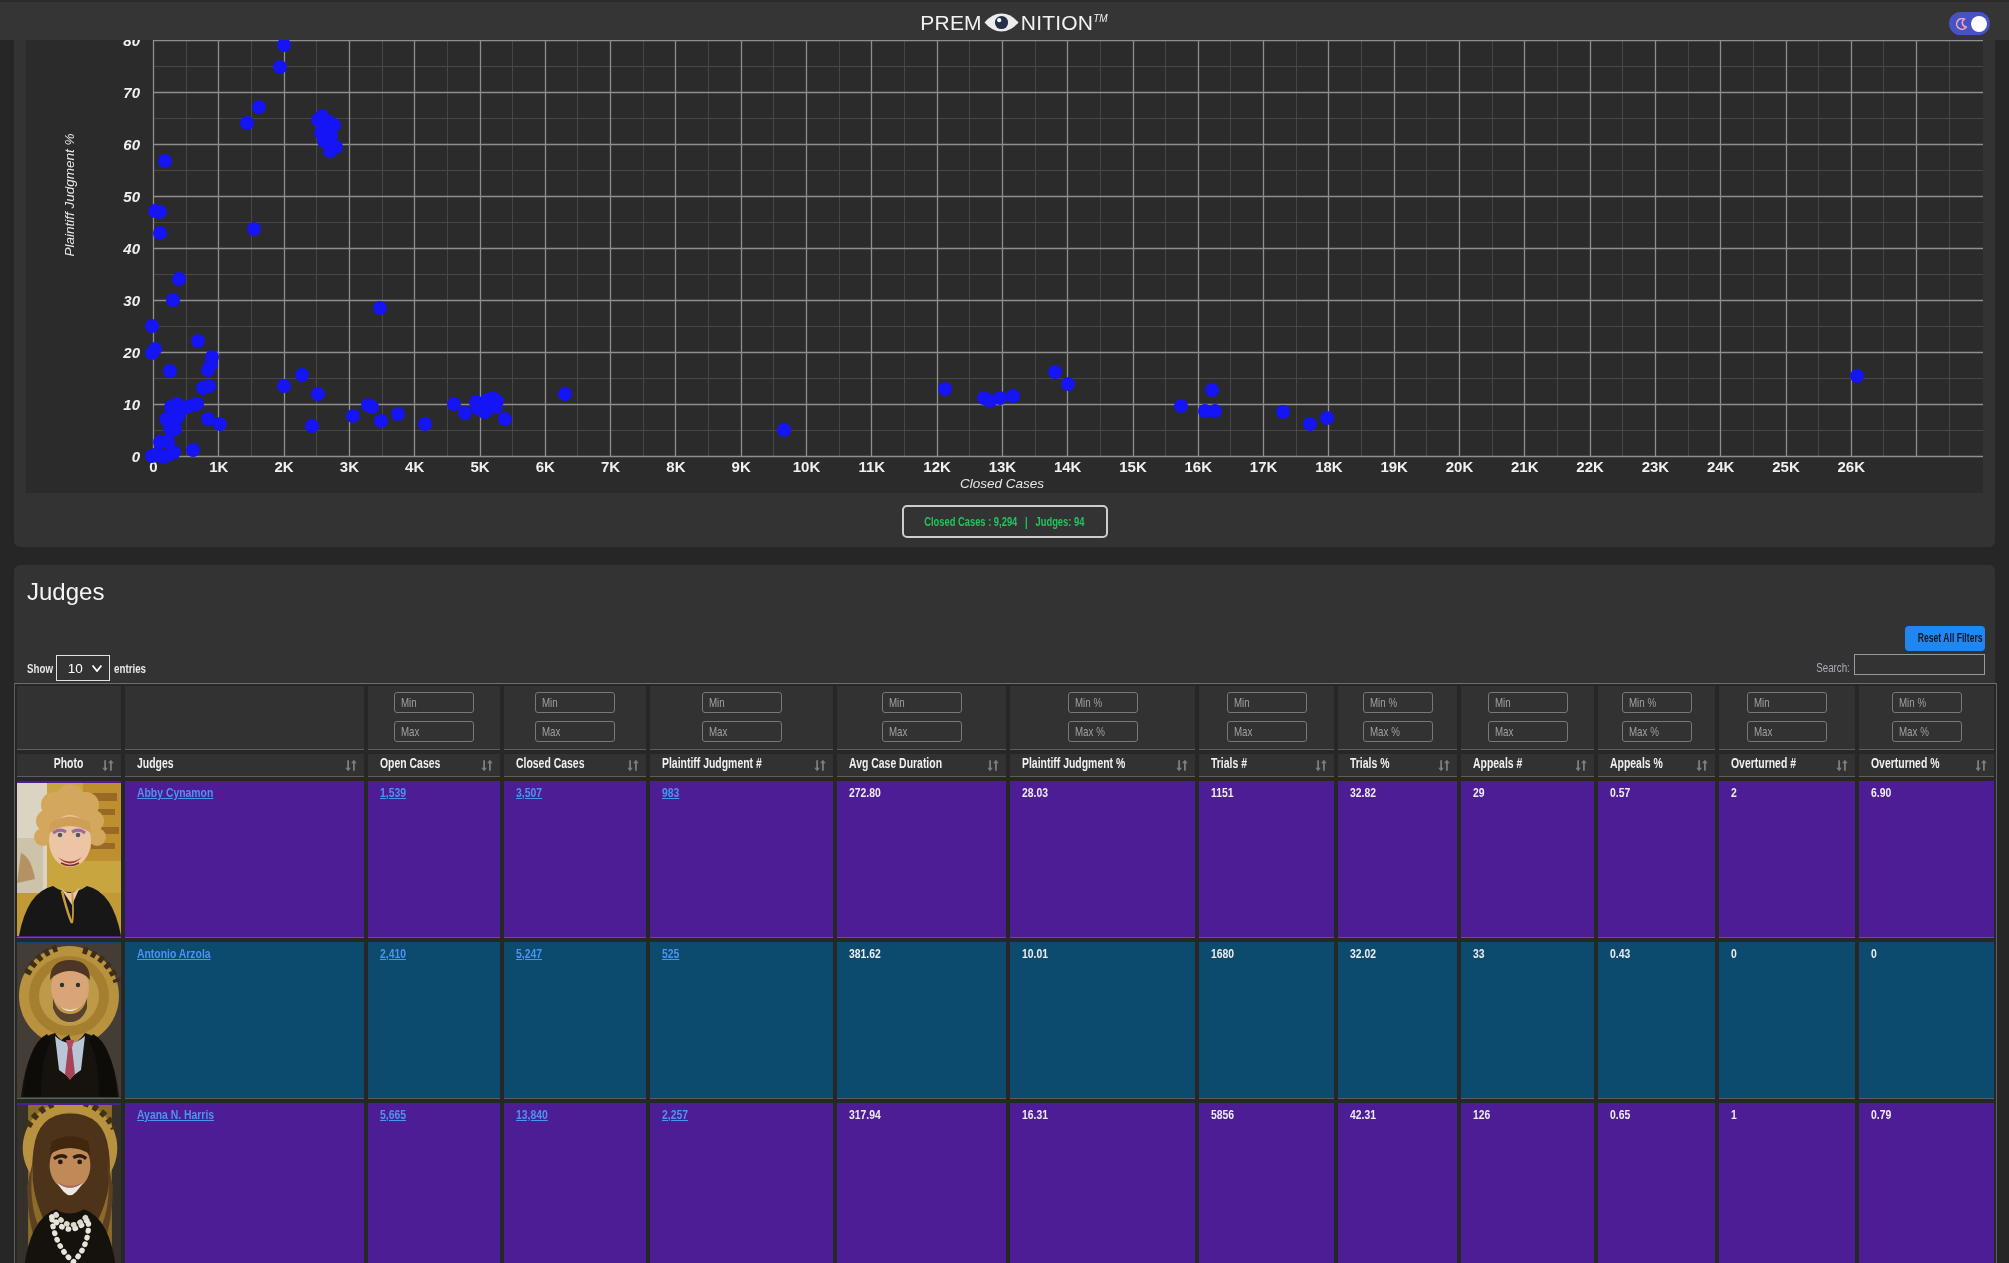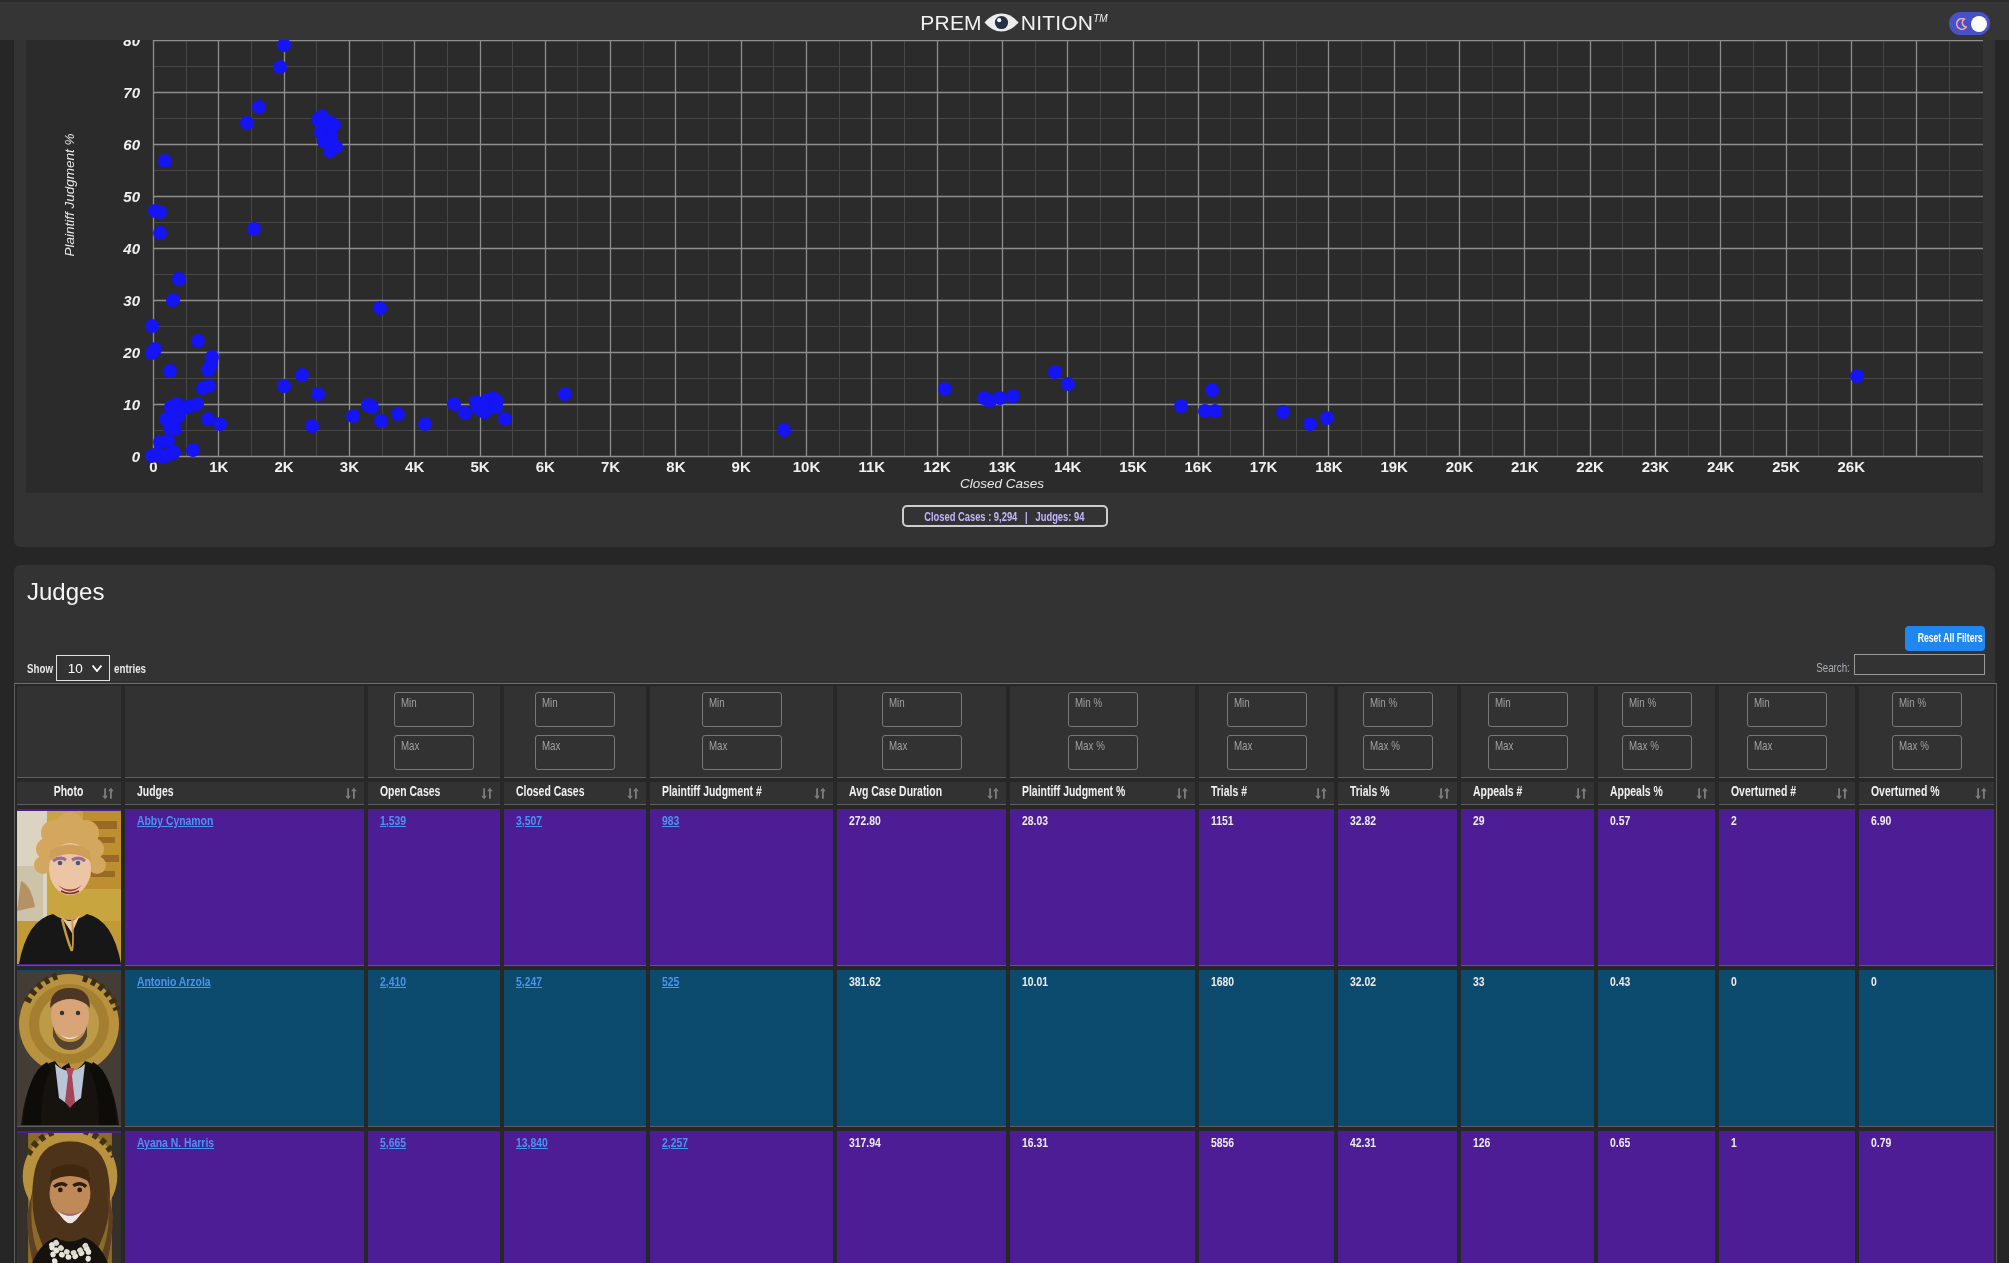--- a/index.html
+++ b/index.html
@@ -15,46 +15,46 @@
   background:#4752c4; }
 #tgl .knob { position:absolute; right:3px; top:3.5px; width:16px; height:16px; border-radius:50%; background:#fff; }
 #tgl svg { position:absolute; left:7px; top:5.5px; }
 #chartbox { position:absolute; left:14px; top:40px; width:1981px; height:507px; background:#333;
   border-radius:0 0 6px 6px; }
 #plotwrap { position:absolute; left:12px; top:0; width:1957px; height:453px; }
 .tick { font:italic 700 15px "Liberation Sans", sans-serif; fill:#f0f0f0; }
 .xtick { font:700 15px "Liberation Sans", sans-serif; fill:#f0f0f0; }
 .atitle { font:italic 400 13.5px "Liberation Sans", sans-serif; fill:#e8e8e8; }
 #badge { position:absolute; left:50%; top:465px; transform:translateX(-50%);
-  border:2px solid #cdcdcd; border-radius:5px; color:#c4b5fd; font-size:13px; font-weight:700;
-  height:22px; width:206px; display:flex; align-items:center; justify-content:center; white-space:nowrap; }
+  border:2px solid #cdcdcd; border-radius:5px; color:#22c55e; font-size:13px; font-weight:700;
+  height:33px; width:206px; display:flex; align-items:center; justify-content:center; white-space:nowrap; }
 #badge .cx { transform:scaleX(0.72); transform-origin:50% 50%; }
 #jpanel { position:absolute; left:14px; top:565px; width:1981px; height:700px; background:#333;
   border-radius:6px 6px 0 0; }
 #jtitle { position:absolute; left:13px; top:13px; font-size:24px; color:#f5f5f5; }
 #reset { position:absolute; right:10px; top:61px; width:80px; height:25px; background:#2187f0;
-  color:#ffffff; font-size:12px; font-weight:700; text-align:center; line-height:25px; border-radius:4px;
+  color:#0f172a; font-size:12px; font-weight:700; text-align:center; line-height:25px; border-radius:4px;
   white-space:nowrap; }
 #reset .cx { transform:scaleX(0.72); transform-origin:50% 50%; }
 #showrow { position:absolute; left:13px; top:90px; color:#e8e8e8; font-size:13px; font-weight:700; }
 #showsel { display:inline-block; width:54px; height:26px; border:1px solid #e2e2e2; margin:0 4px 0 -6px;
   vertical-align:-8px; position:relative; color:#fff; font-weight:400; }
 #showsel .v { position:absolute; left:11px; top:5px; font-size:13.5px; }
 #showsel svg { position:absolute; right:7px; top:9px; }
 #searchrow { position:absolute; right:10px; top:89px; height:22px; }
 #searchrow .lab { color:#a9aeb6; font-size:13px; margin-right:4px; vertical-align:3px; transform-origin:100% 50%; }
 #searchrow .inp { display:inline-block; width:131px; height:21px; background:transparent;
   border:1px solid #9a9a9a; }
 #jtable { position:absolute; left:0; top:118px; width:1981px; border-collapse:separate; border-spacing:0;
   table-layout:fixed; border-top:1px solid #6e6e6e; border-left:1px solid #5e5e5e; border-right:1px solid #5e5e5e; }
 #jtable td, #jtable th { border:2px solid #272727; overflow:hidden; position:relative; }
 .frow td::after, .hrow th::after, .r1 td::after, .r2 td::after { content:''; position:absolute;
   left:-2px; right:-2px; bottom:0; height:1px; background:#5e5e5e; }
 .frow td { height:65px; background:#323232; text-align:center; vertical-align:top; padding-top:6px; }
-.flt { display:block; margin:0 auto 8px; height:35px; background:transparent; border:1px solid #787878;
+.flt { display:block; margin:0 auto 8px; height:21px; background:transparent; border:1px solid #787878;
   border-radius:3px; color:#a0a0a0; font-size:13px; text-align:left; padding:2px 0 0 6px; }
 .hrow th { height:27px; background:#323232; color:#f0f0f0; font-size:14.5px; font-weight:700;
   text-align:left; padding:0 0 6px 12px; vertical-align:middle; position:relative; }
 .hrow th .cx { transform:scaleX(0.72); }
 .hrow th.cph { text-align:center; padding-left:0; }
 .hrow th.cph .cx { transform:scaleX(0.72); transform-origin:50% 50%; }
 .hrow .sic { position:absolute; right:7px; top:50%; margin-top:-6.5px; }
 .drow td { height:161px; vertical-align:top; padding:4px 0 0 12px; font-size:13px; }
 .drow td .cx { transform:scaleX(0.8); }
 .drow:last-child td { height:210px; }

